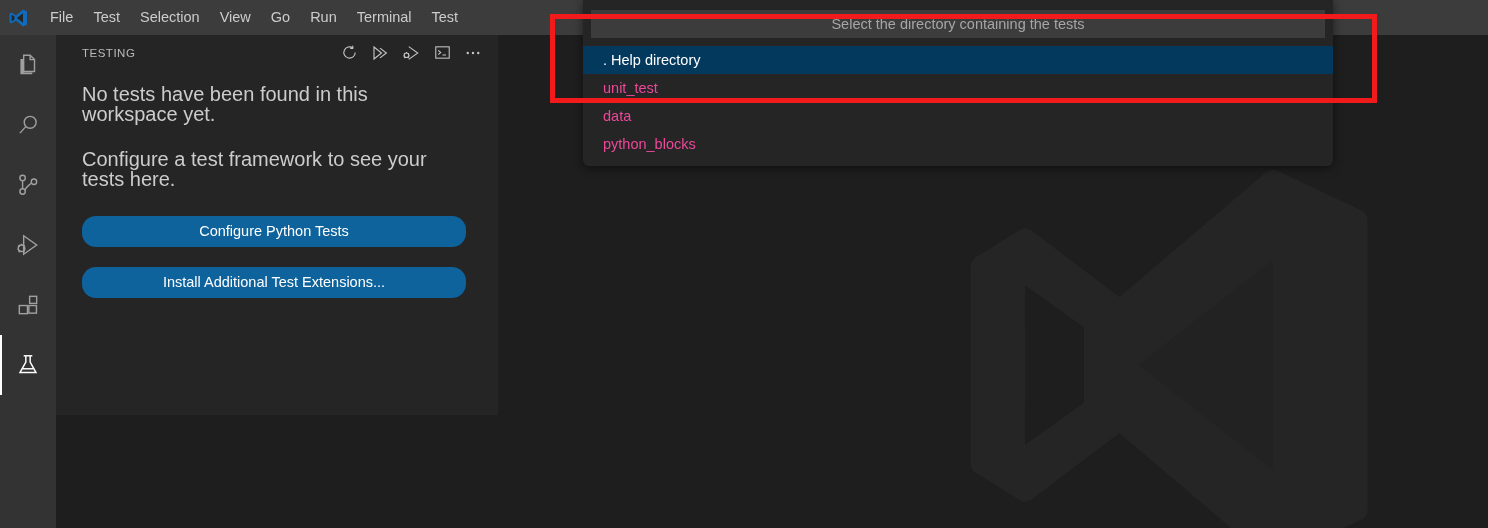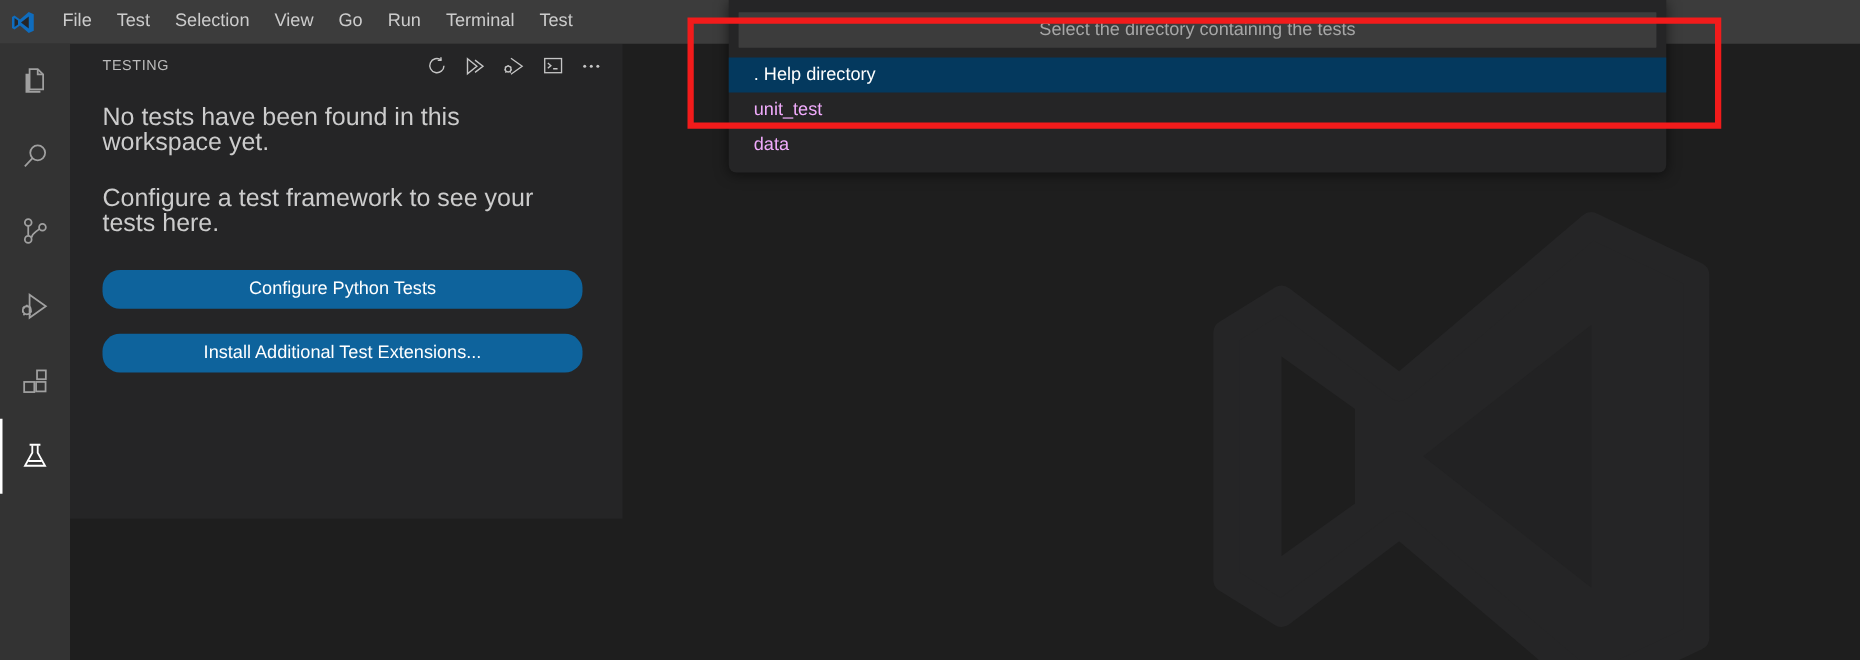--- a/index.html
+++ b/index.html
@@ -182,21 +182,21 @@
     padding: 0 8px;
     outline: none;
     text-align: center;
   }
   .qp-input::placeholder { color: #a6a6a6; opacity: 1; }
   .qp-list { padding-top: 4px; }
   .qp-row {
     height: 28px;
     line-height: 28px;
     padding: 0 8px 0 20px;
-    color: #f0abfc;
+    color: #ec4899;
     font-size: 14.5px;
     white-space: nowrap;
     overflow: hidden;
     text-overflow: ellipsis;
     cursor: pointer;
   }
   .qp-row.selected {
     background: #04395e;
     color: #ffffff;
   }
@@ -361,18 +361,19 @@
   </div>
 
   <div class="quickpick">
     <div class="qp-input-wrap">
       <input class="qp-input" type="text" value="" placeholder="Select the directory containing the tests" style="">
     </div>
     <div class="qp-list">
       <div class="qp-row selected">. Help directory</div>
       <div class="qp-row">unit_test</div>
       <div class="qp-row">data</div>
+      <div class="qp-row">python_blocks</div>
     </div>
   </div>
 
   <div class="annotation" style="border-color: rgb(242, 27, 27);"></div>
 
 </div>
 
 </body></html>

